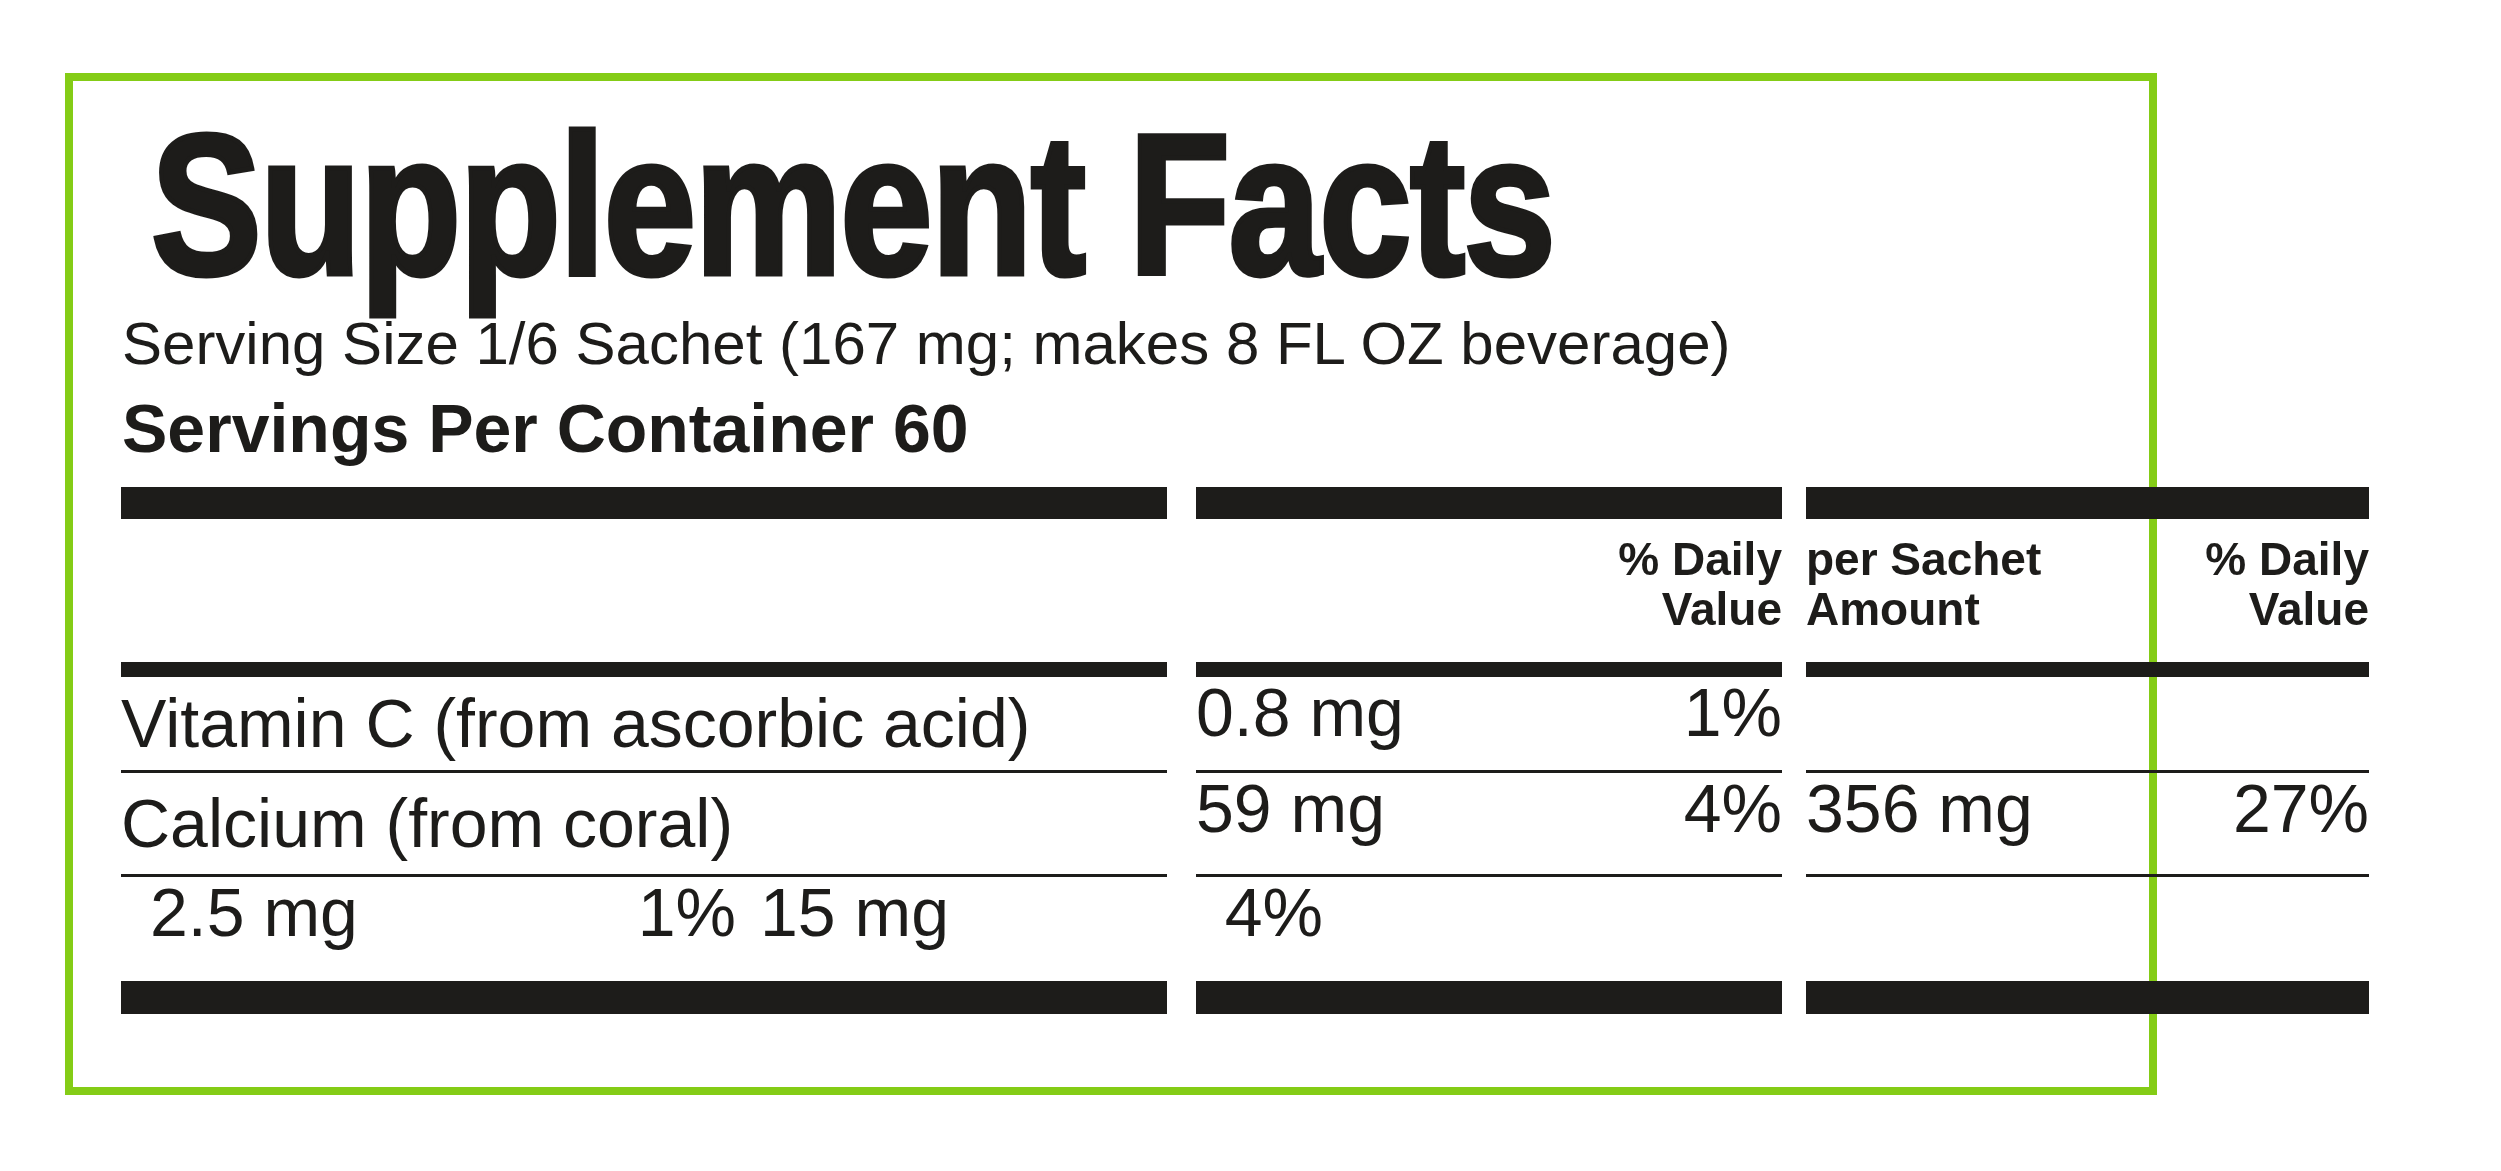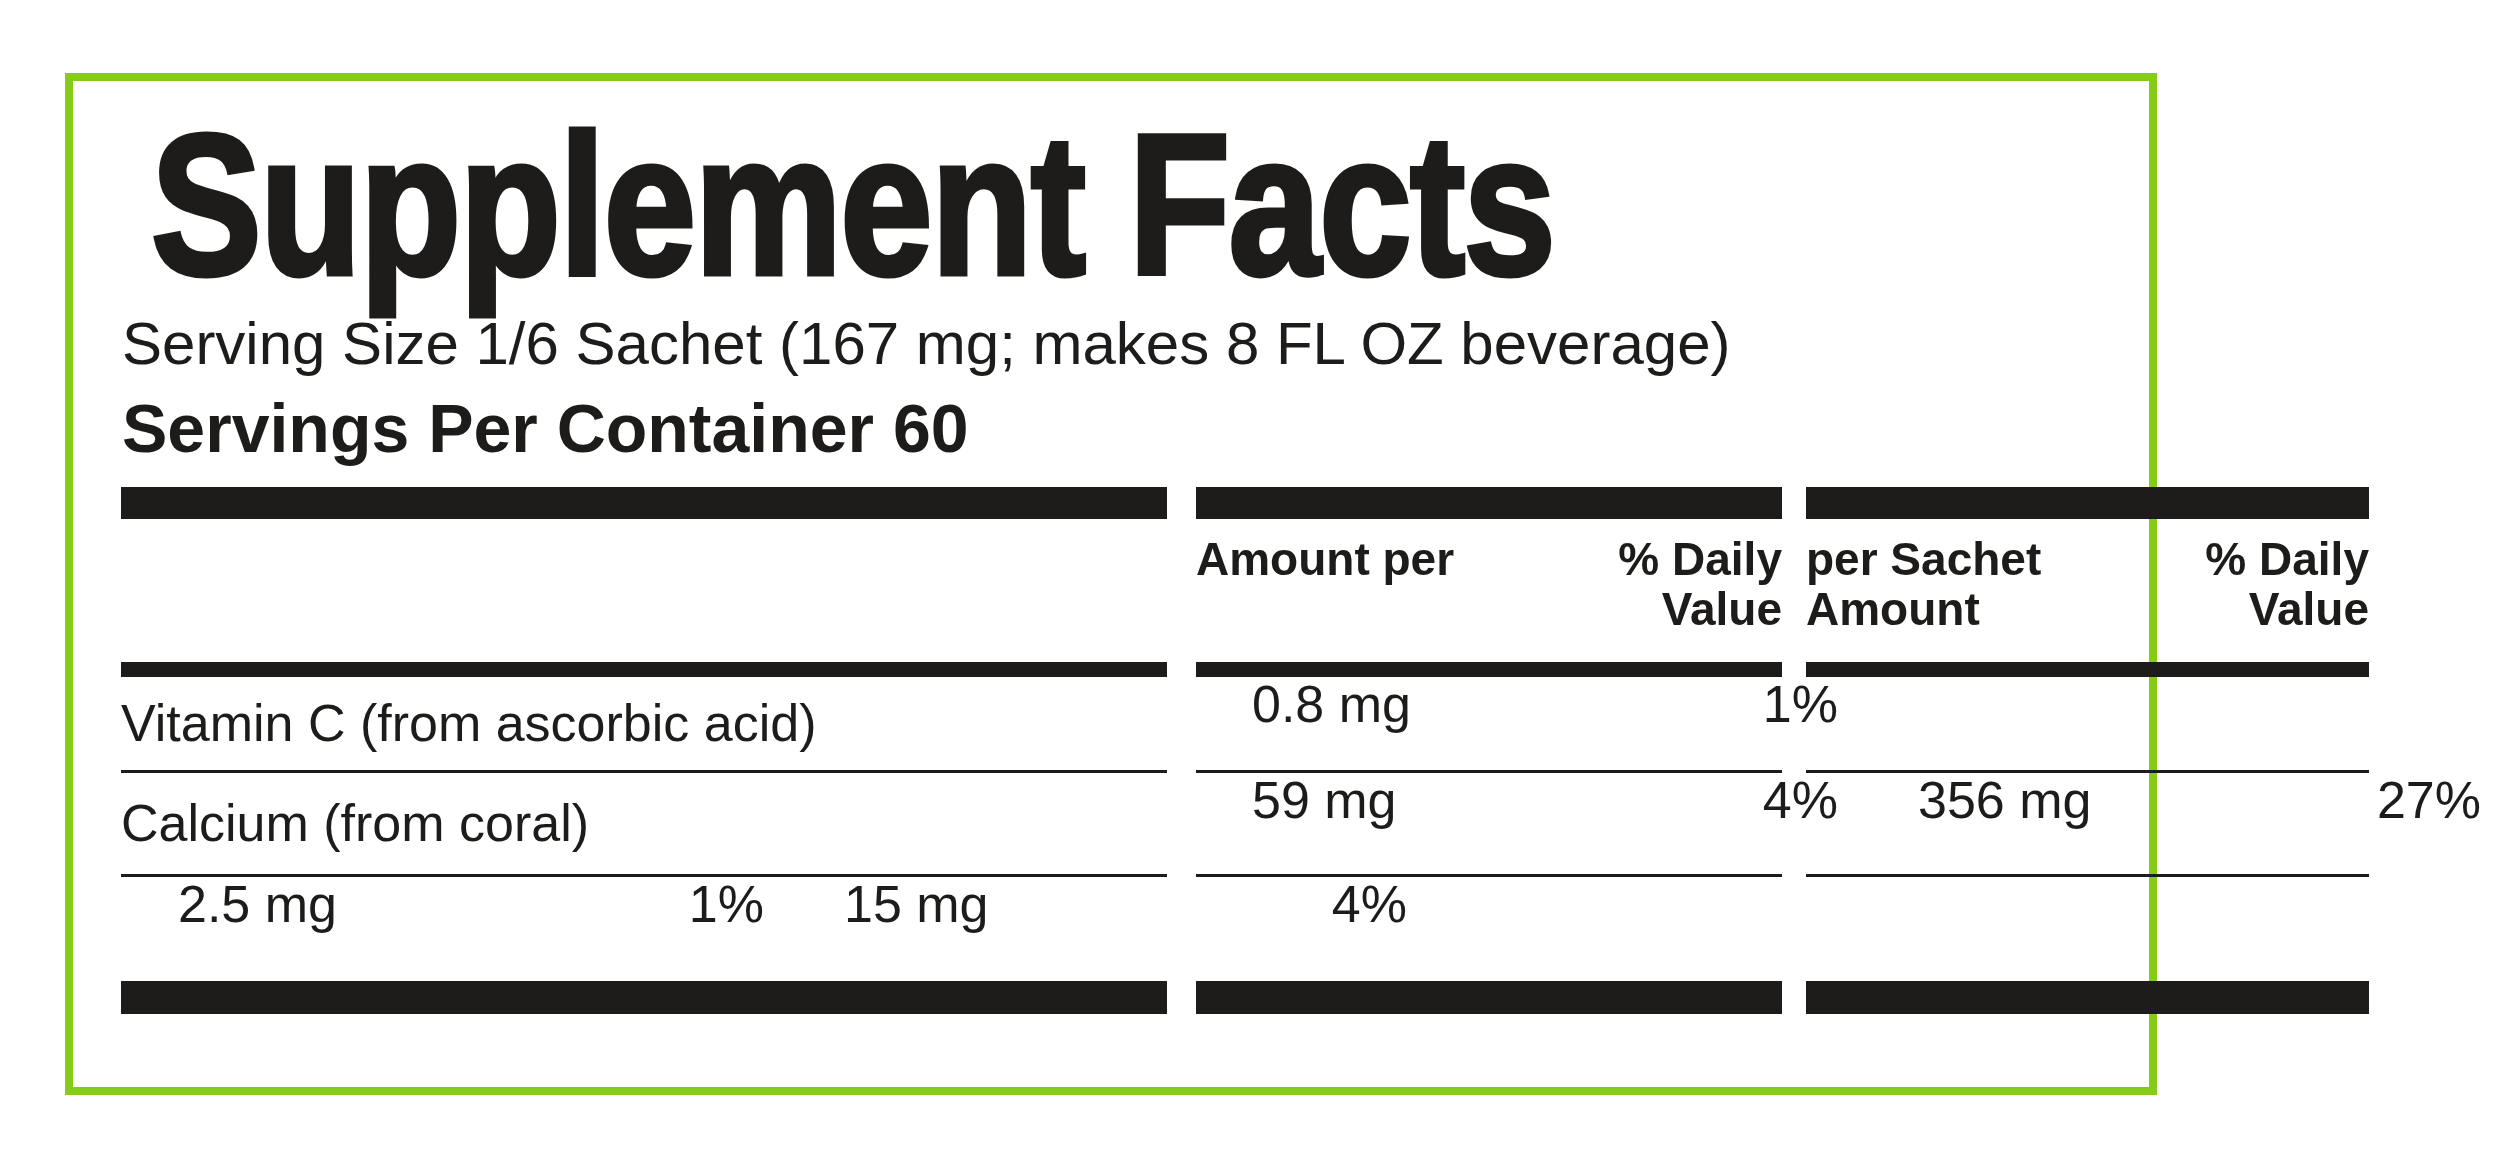--- a/index.html
+++ b/index.html
@@ -37,21 +37,21 @@
   .bar-medium .seg { height:15px; }
   .rule       .seg { height:3px; }
   .bar-bottom .seg { height:33px; }
   .header-row { height:143px; }
   .header-row .group {
     display:flex; justify-content:space-between;
     font-size:46px; font-weight:bold; line-height:50px; padding-top:15px;
     box-sizing:border-box;
   }
   .hdr-right { text-align:right; }
-  .data-row { align-items:center; font-size:52px; line-height:1.05;gap:28px; }
+  .data-row { align-items:center; font-size:68px; line-height:1.05; }
   .data-row.r1 { height:93px; }
   .data-row.r2 { height:101px; }
   .data-row.r3 { height:104px; }
   .data-row .group {
     display:flex; justify-content:space-between; align-items:flex-start;
     align-self:stretch;
   }
   .name-cell { display:flex; align-items:center; }
   .pct { text-align:right; }
 </style>
@@ -74,21 +74,20 @@
         <div class="c2 seg"></div>
         <div class="gapB"></div>
         <div class="c3 seg"></div>
       </div>
 
       <div class="trow header-row">
         <div class="c1"></div>
         <div class="gapA"></div>
         <div class="c2 group">
           <div class="hdr-left">
-            <div>Amount per</div>
           </div>
           <div class="hdr-right">
             <div>% Daily</div>
             <div>Value</div>
           </div>
         </div>
         <div class="gapB"></div>
         <div class="c3 group">
           <div class="hdr-left">
             <div>per Sachet</div>

